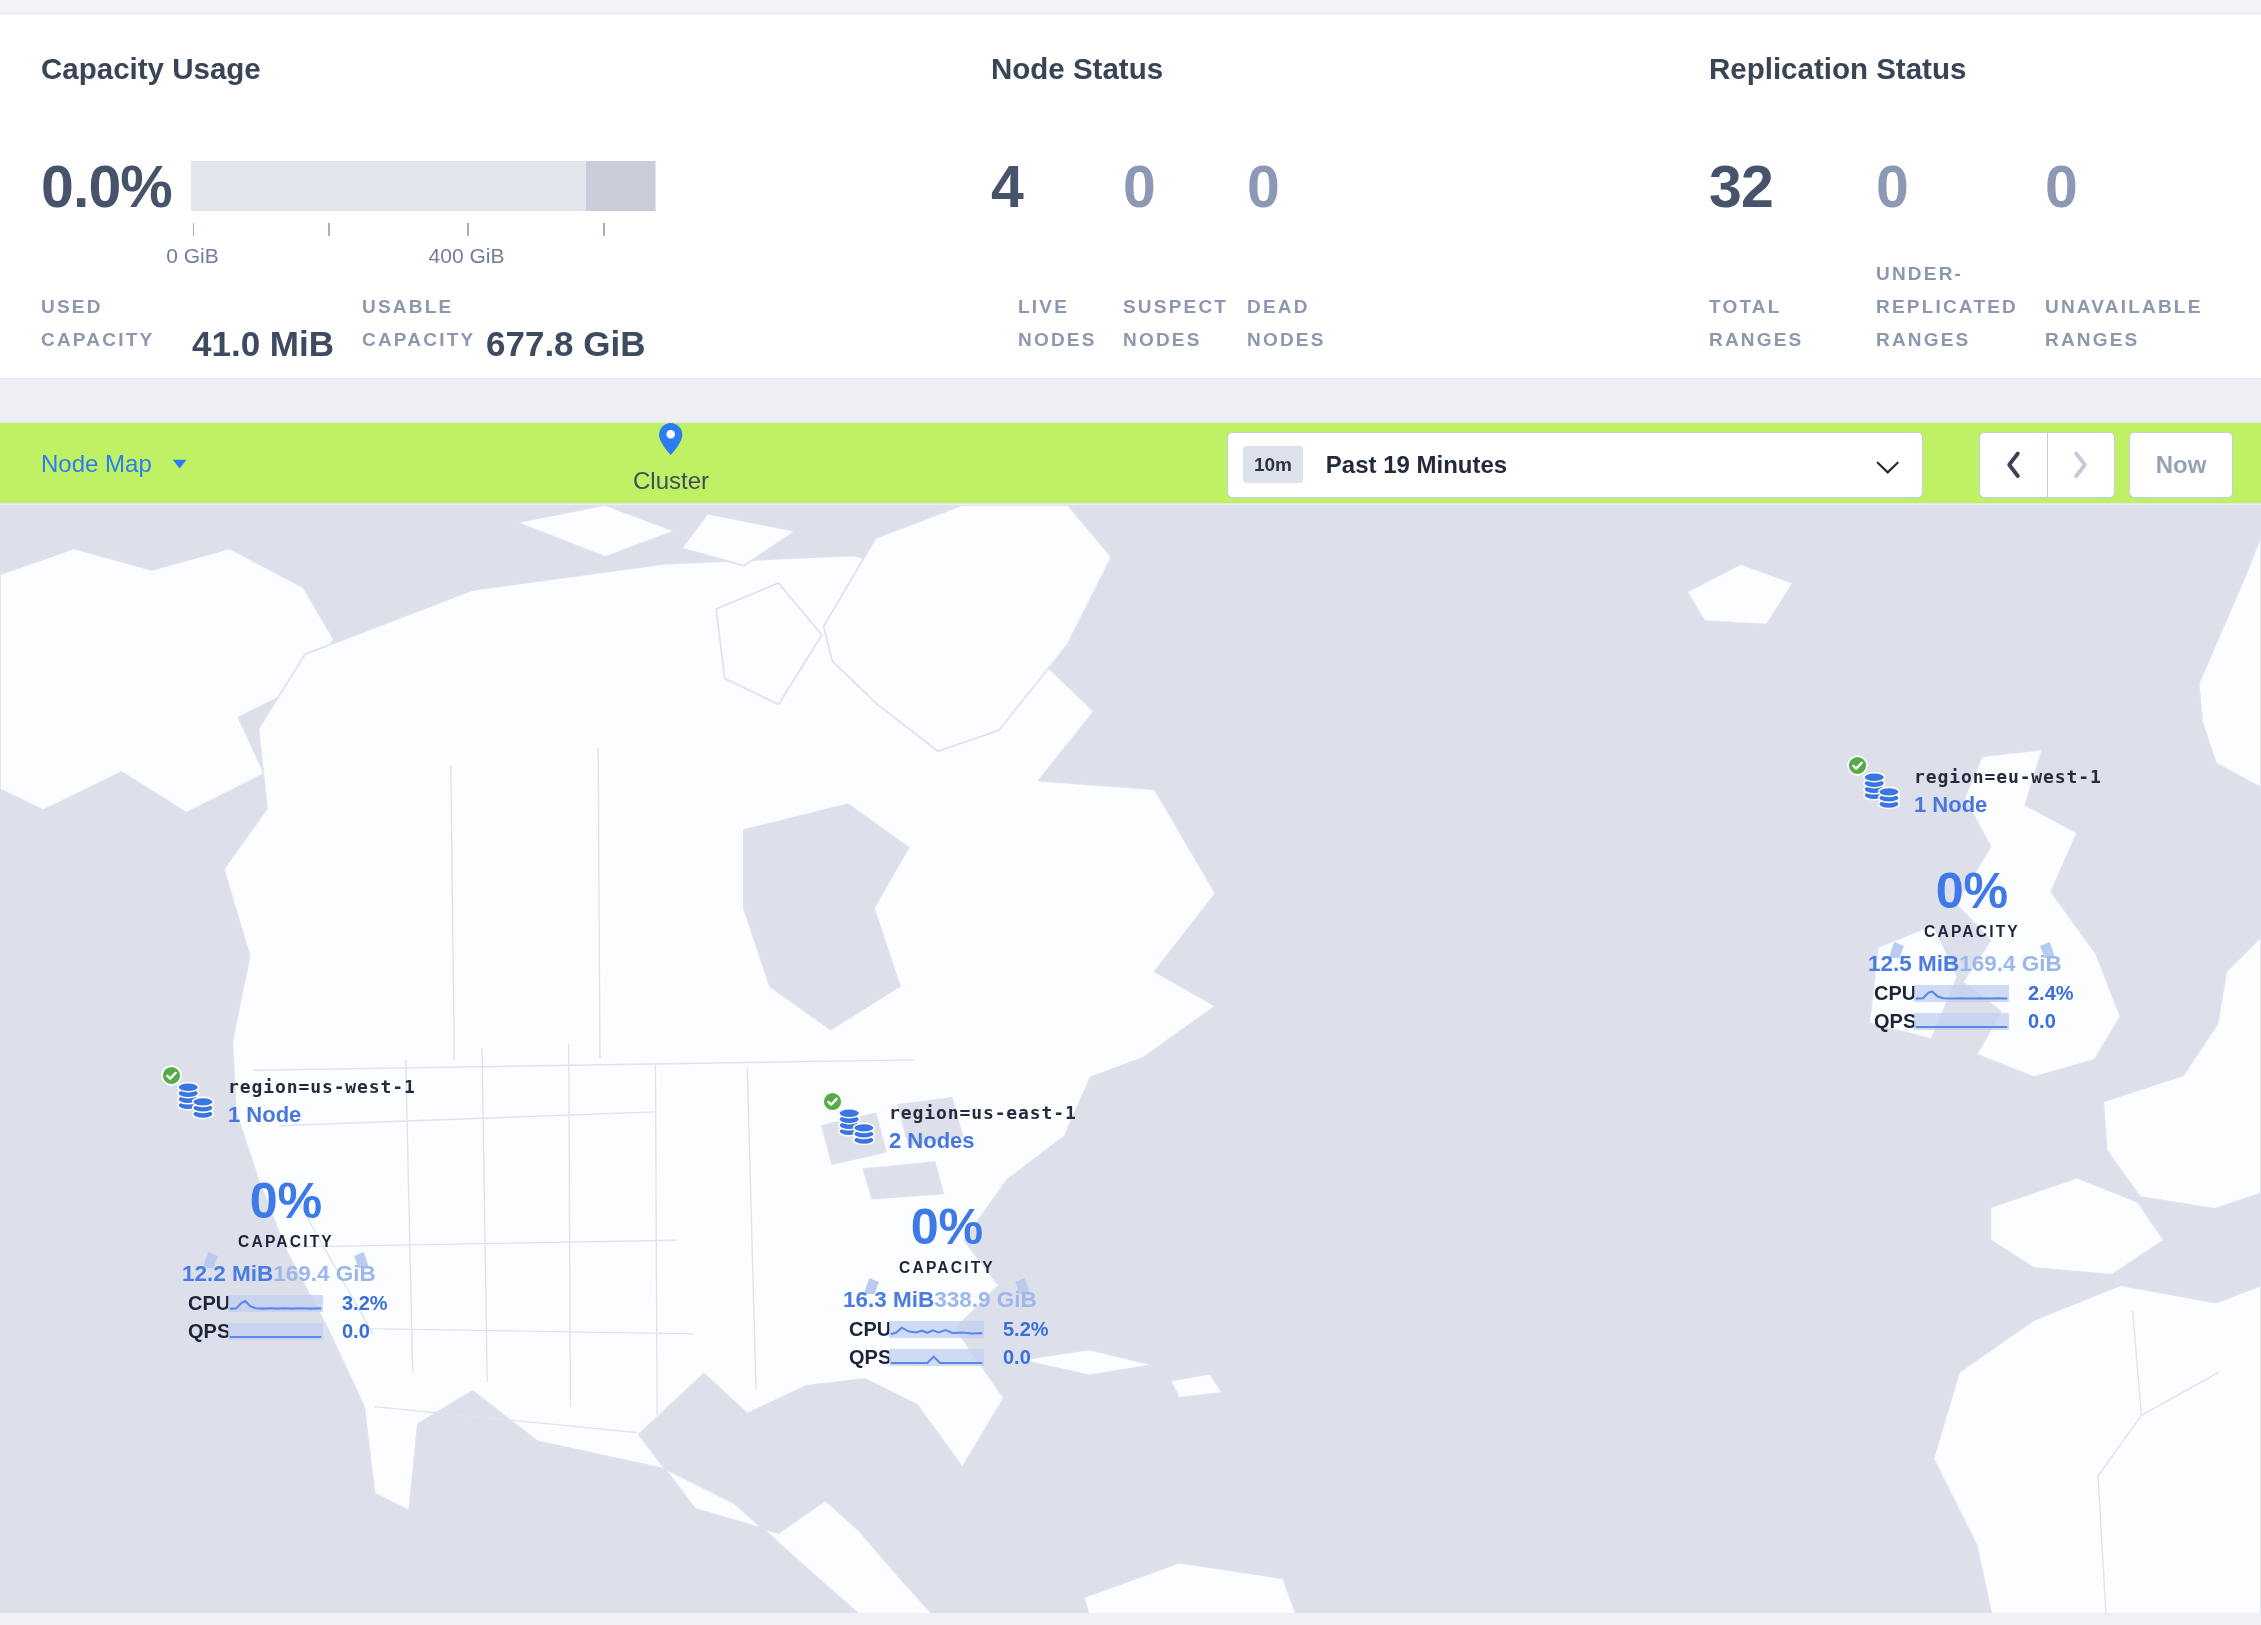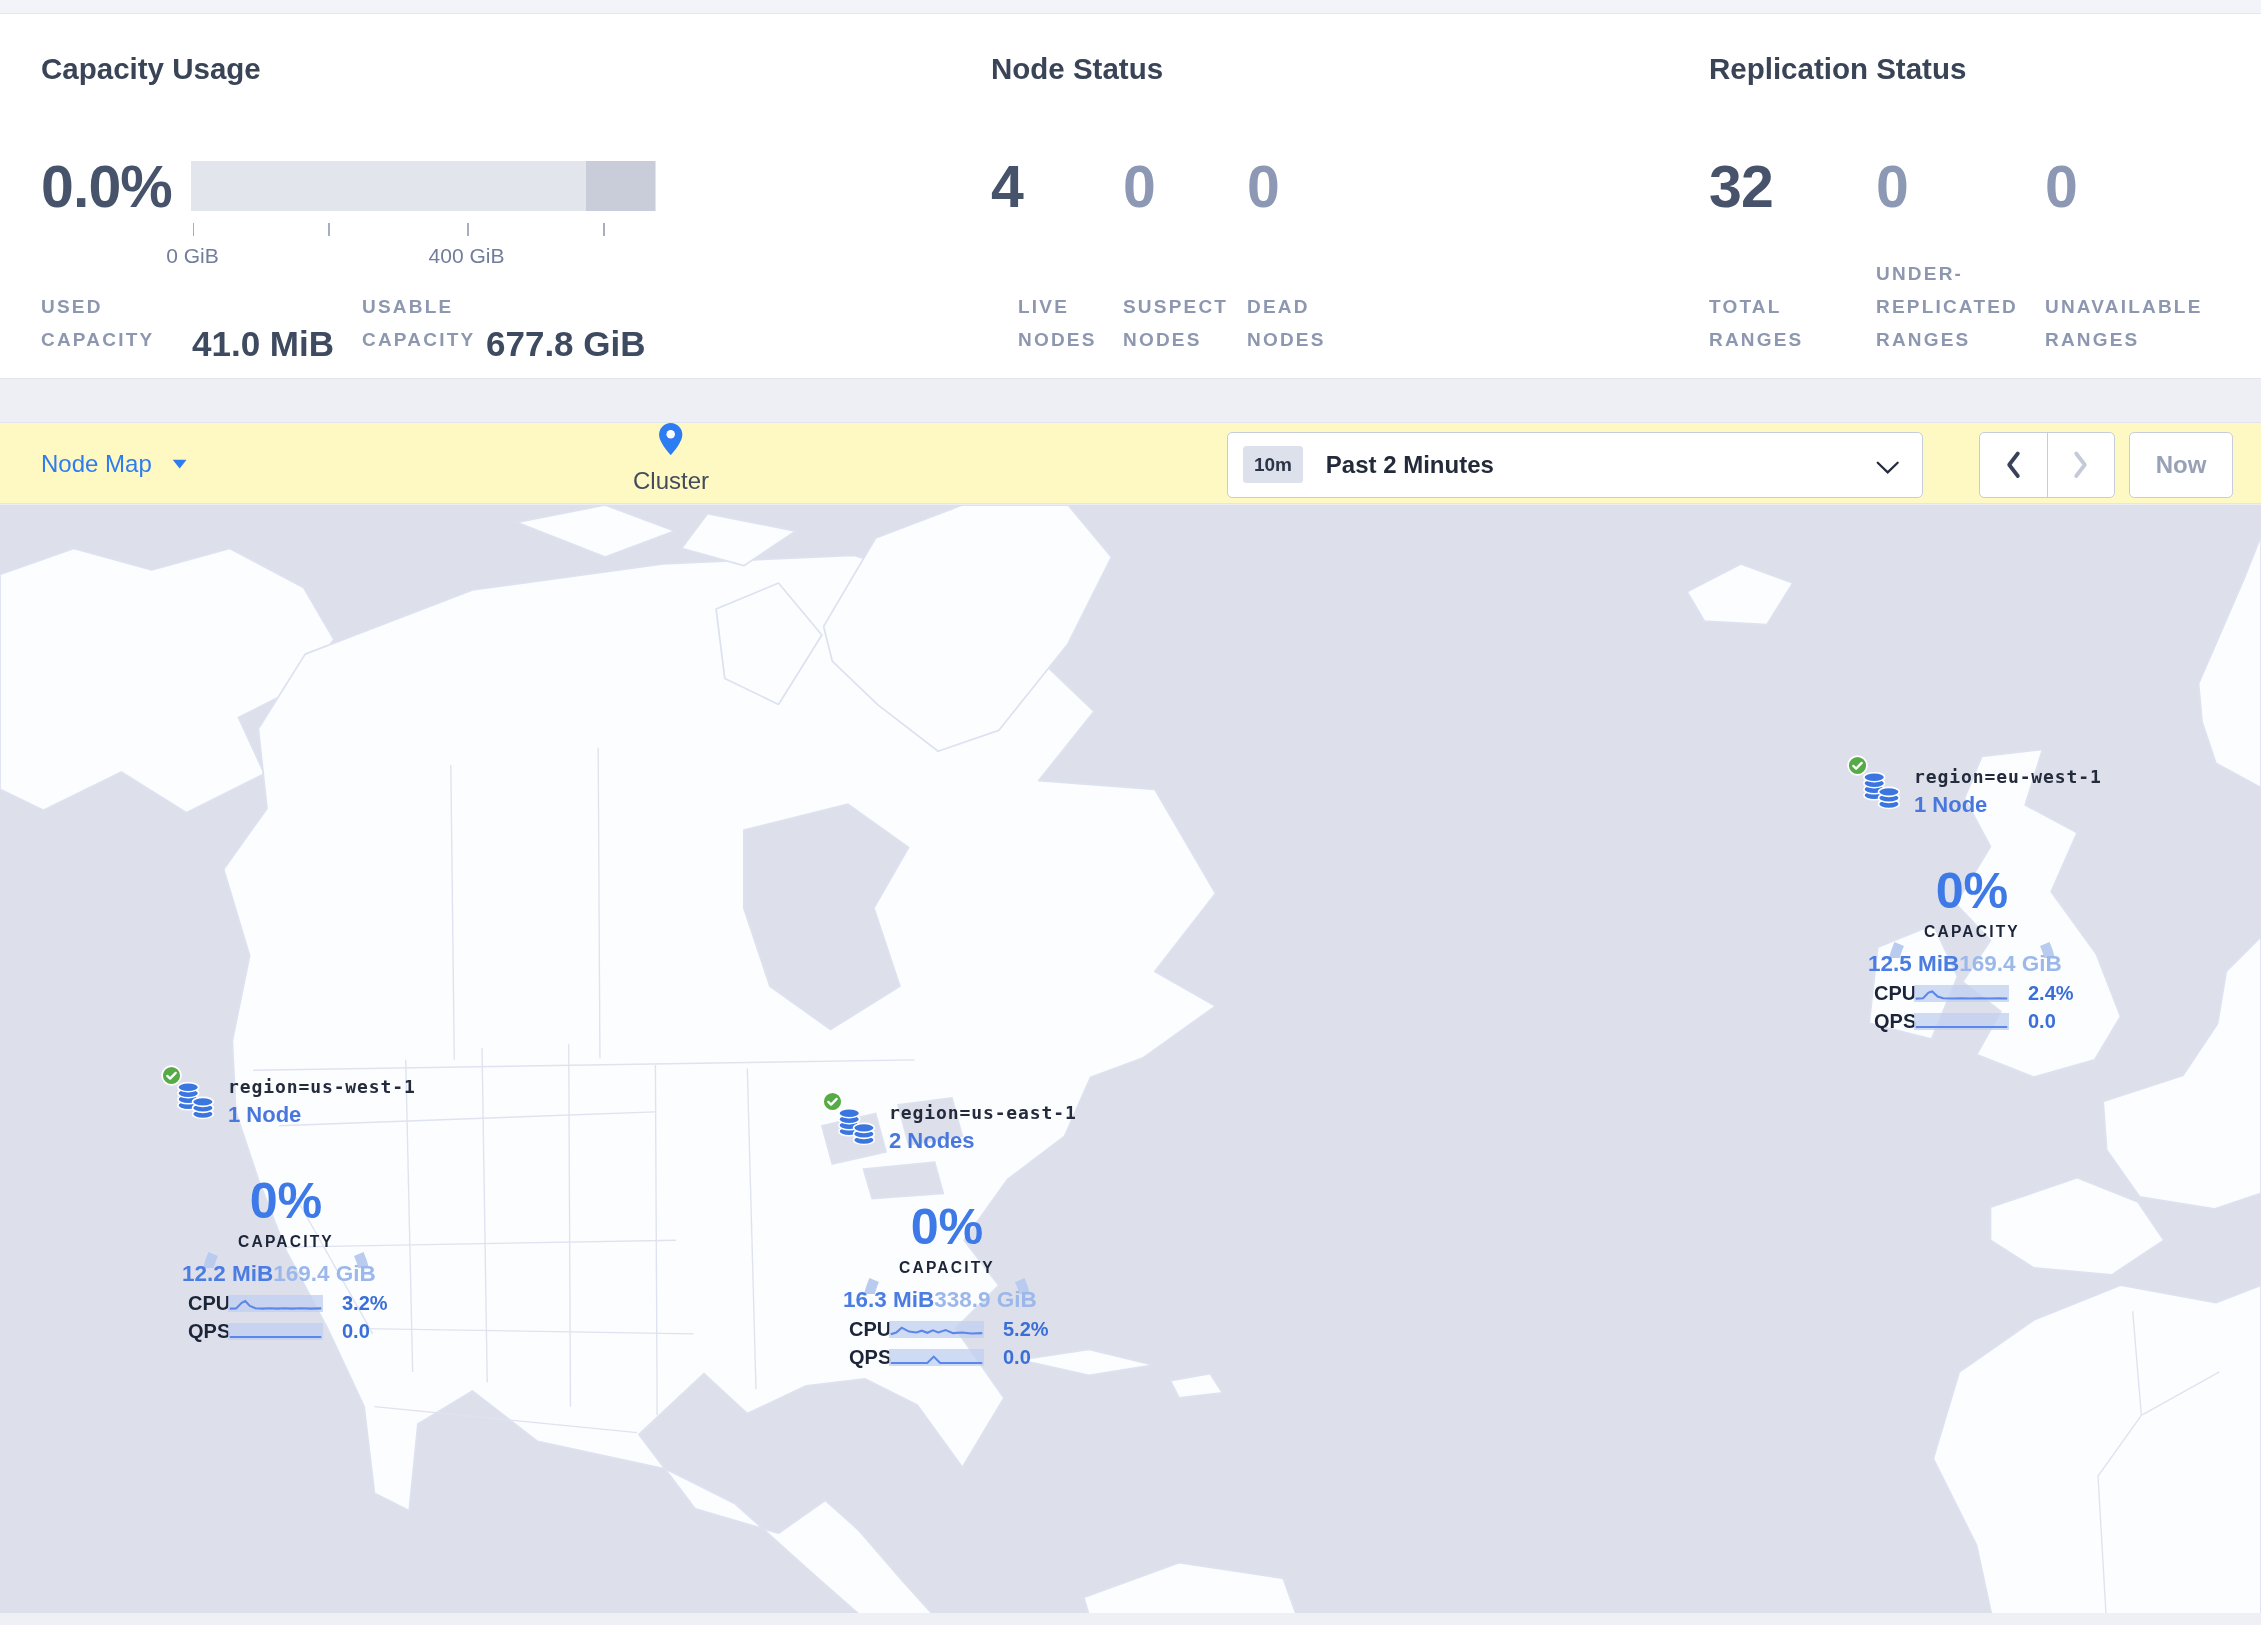--- a/index.html
+++ b/index.html
@@ -36,21 +36,21 @@
   .cap-bar { position:absolute; left:191px; top:147px; width:465px; height:121px; }
   .cap-track { position:absolute; left:0; top:0; width:465px; height:50px; background:#e3e5ec; }
   .cap-dark { position:absolute; left:395px; top:0; width:69px; height:50px; background:#c8cdd9; }
   .cap-tick { position:absolute; top:62px; width:1.7px; height:13px; background:#a6aec2; }
   .ct0{left:1.7px;} .ct1{left:137px;} .ct2{left:276px;} .ct3{left:412px;}
   .tick-label { position:absolute; top:83px; font-size:21px; color:#707d9b; width:139px; text-align:center; }
   .tl0 { left:-68px; } .tl1 { left:206px; }
 
   
   .gap-strip { position:absolute; left:0; top:379px; width:100%; height:43px; background:#edeff4; }
-  .toolbar { position:absolute; left:0; top:422px; width:100%; height:82px; background:#fef9c3;
+  .toolbar { position:absolute; left:0; top:422px; width:100%; height:82px; background:#bef264;
     border-top:0.9px solid #e2e5ee; border-bottom:0.9px solid #e2e5ee; }
   .view-dd { position:absolute; left:41px; top:0; height:82px; display:flex; align-items:center;
     gap:19px; cursor:pointer; }
   .view-dd span { font-size:24px; color:#2e7cf2; }
   .crumb { position:absolute; left:633px; top:0; height:82px; display:flex; align-items:center; gap:12px; cursor:pointer;flex-direction:column; }
   .crumb span { font-size:24px; color:#434b5d; }
 
   .time-select { position:absolute; left:1227px; top:8.7px; width:696px; height:66px;
     border:1.7px solid #c6ccdb; border-radius:5.2px; background:#fff; display:flex; align-items:center; cursor:pointer; }
   .time-badge { margin-left:14.7px; background:#dde1ec; border-radius:3.5px; padding:7.8px 11.3px;
@@ -164,21 +164,21 @@
     <div class="crumb">
       <svg width="23.4" height="32" viewBox="0 0 24 33">
         <path d="M12 0 C5.4 0 0 5.4 0 12 c0 8.4 12 21 12 21 s12 -12.6 12 -21 C24 5.4 18.6 0 12 0 Z" fill="#2e7cf2"></path>
         <circle cx="12" cy="11.5" r="4.4" fill="#ffffff"></circle>
       </svg>
       <span>Cluster</span>
     </div>
 
     <div class="time-select">
       <span class="time-badge">10m</span>
-      <span class="time-label">Past 2 Minutes</span>
+      <span class="time-label">Past 19 Minutes</span>
       <svg class="time-chevron" width="23.4" height="14" viewBox="0 0 27 16">
         <path d="M2 2 L13.5 13 L25 2" stroke="#242b3a" stroke-width="2.6" fill="none" stroke-linecap="round"></path>
       </svg>
     </div>
 
     <div class="time-arrows">
       <button class="arrow-btn">
         <svg width="19" height="29.5" viewBox="0 0 22 34">
           <path d="M16 4 L6 17 L16 30" stroke="#39425a" stroke-width="4.4" fill="none" stroke-linecap="round" stroke-linejoin="round"></path>
         </svg>

